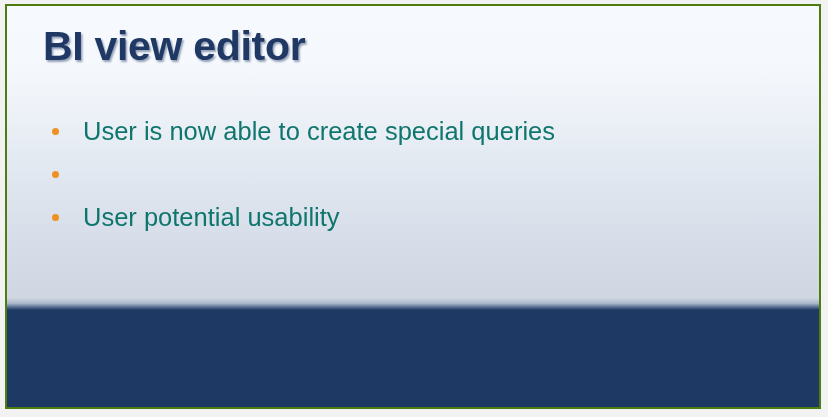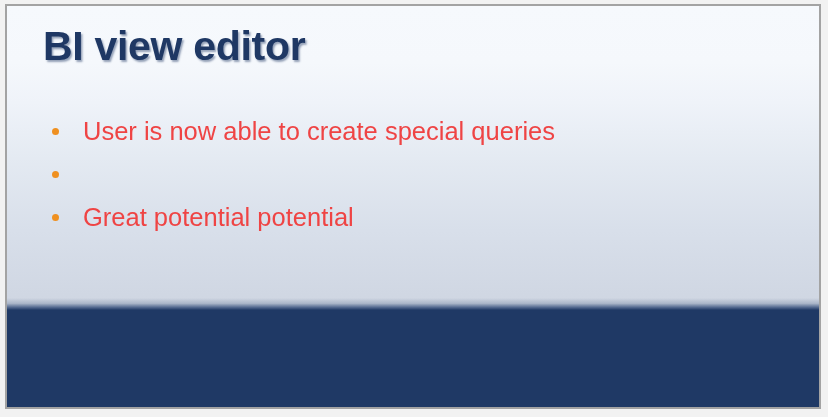--- a/index.html
+++ b/index.html
@@ -25,21 +25,21 @@
   }
 
   
   #slide-frame {
     position: absolute;
     left: 5px;
     top: 4px;
     width: 816px;
     height: 405px;
     box-sizing: border-box;
-    border: 2px solid #a3a3a3;
+    border: 2px solid #4d7c0f;
     background: #f6f9fc;
     overflow: hidden;
   }
 
   
   #slide-background {
     position: absolute;
     left: 0;
     top: 0;
     right: 0;
@@ -108,21 +108,21 @@
     margin: 0;
     padding: 0;
   }
 
   .bullet-item {
     position: relative;
     padding-left: 40px;
     height: 43px;
     line-height: 43px;
     font-size: 25.5px;
-    color: #ef4444;
+    color: #0f766e;
     white-space: nowrap;
   }
 
   .bullet-marker {
     position: absolute;
     left: 9px;
     top: 50%;
     margin-top: -3.5px;
     width: 7px;
     height: 7px;
@@ -155,20 +155,20 @@
           <span class="bullet-marker"></span>
           <span class="bullet-text">User is now able to create special queries</span>
         </li>
 
         <li class="bullet-item">
           <span class="bullet-marker"></span>
         </li>
 
         <li class="bullet-item">
           <span class="bullet-marker"></span>
-          <span class="bullet-text">Great potential potential</span>
+          <span class="bullet-text">User potential usability</span>
         </li>
 
       </ul>
 
     </div>
   </div>
 </div>
 
 </body></html>

